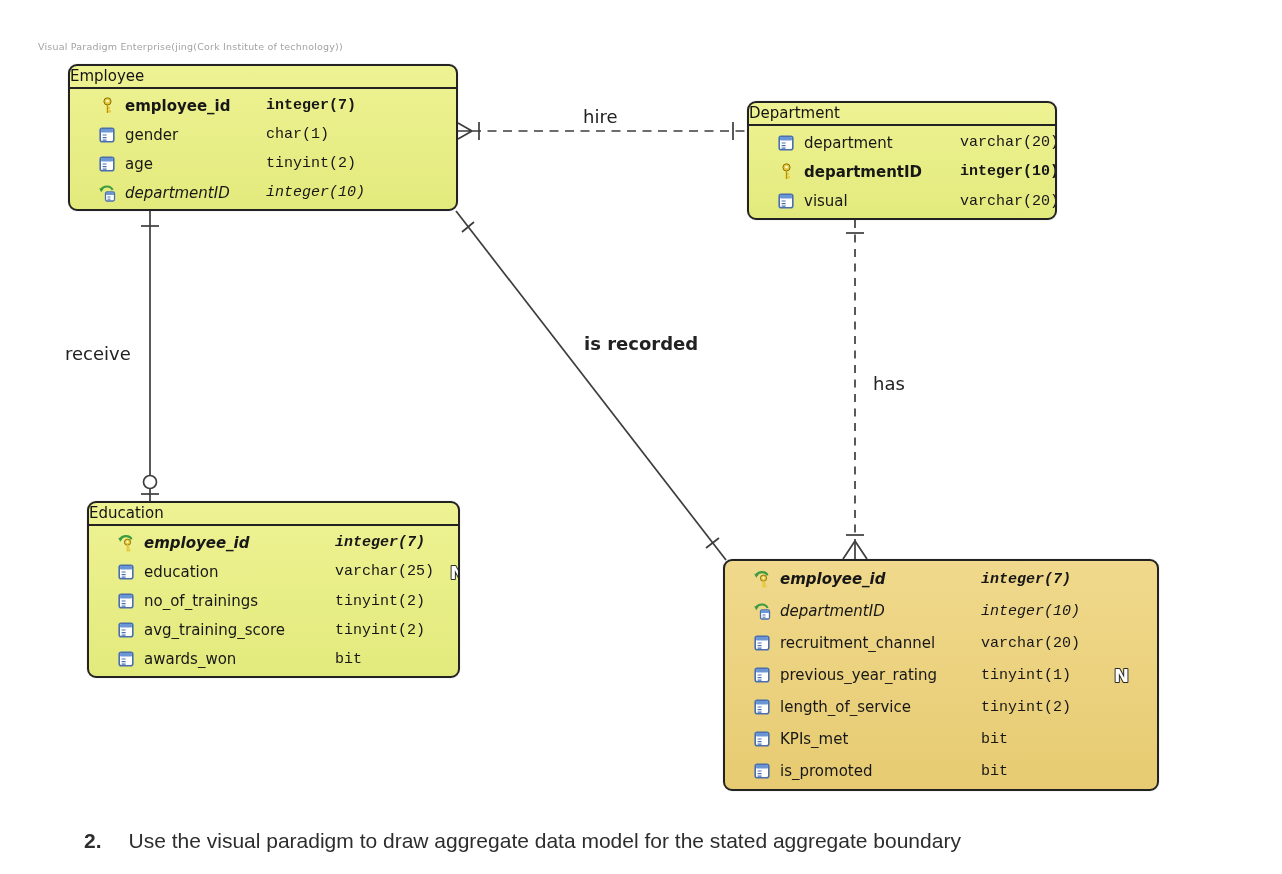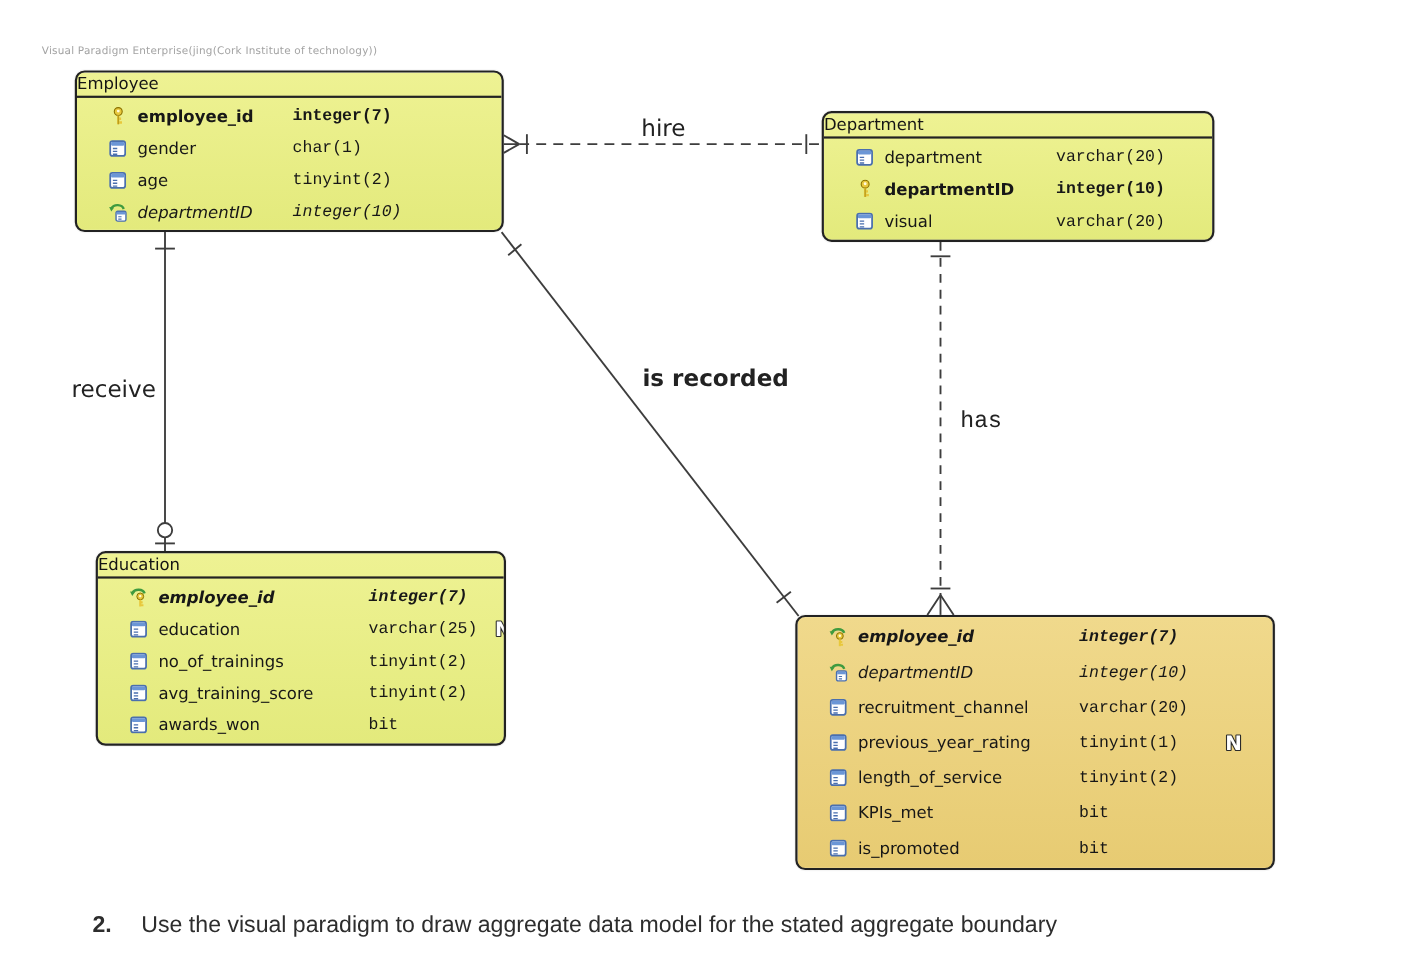--- a/index.html
+++ b/index.html
@@ -32,38 +32,38 @@
   .cicon svg{display:block;}
   .cname{flex:0 0 auto;overflow:hidden;}
   .ctype{flex:0 0 auto;font-family:Liberation Mono, monospace;}
   .pk .cname,.pk .ctype{font-weight:bold;}
   .fk .cname,.fk .ctype{font-style:italic;}
   .pkfk .cname,.pkfk .ctype{font-weight:bold;font-style:italic;}
   .nbadge{position:absolute;top:50%;transform:translateY(-50%);display:inline-flex;}
   
   .e-employee{left:68px;top:64px;width:390px;height:147px;}
   .e-employee .cname{width:141px;}
-  .e-department{left:747px;top:101px;width:357px;height:119px;}
+  .e-department{left:747px;top:101px;width:310px;height:119px;}
   .e-department .cname{width:156px;}
   .e-education{left:87px;top:501px;width:373px;height:177px;}
   .e-education .cname{width:191px;}
   .e-education .nbadge{left:341px;}
   .e-recruitment{left:723px;top:559px;width:436px;height:232px;}
   .e-recruitment .cname{width:201px;}
   .e-recruitment .nbadge{left:369px;}
   
   .links{position:absolute;left:0;top:0;width:1282px;height:874px;z-index:5;pointer-events:none;}
   .rel-label{
-    position:absolute;font-size:21px;color:#222;z-index:6;background:rgba(255,255,255,.75);
+    position:absolute;font-size:18px;color:#222;z-index:6;background:rgba(255,255,255,.75);
     padding:0 2px;line-height:18px;
   }
   .lbl-hire{left:581px;top:108px;}
   .lbl-receive{left:63px;top:345px;}
   .lbl-recorded{left:582px;top:335px;font-weight:bold;}
-  .lbl-has{left:871px;top:375px;font-family:Liberation Mono, monospace;}
+  .lbl-has{left:871px;top:375px;}
   
   .caption{
     position:absolute;left:84px;top:829px;display:flex;align-items:baseline;
     font-family:"Liberation Sans",sans-serif;font-size:21px;color:#2d2d2d;
   }
   .caption .num{font-weight:600;margin-right:27px;}
 </style>
 </head>
 <body>
 

